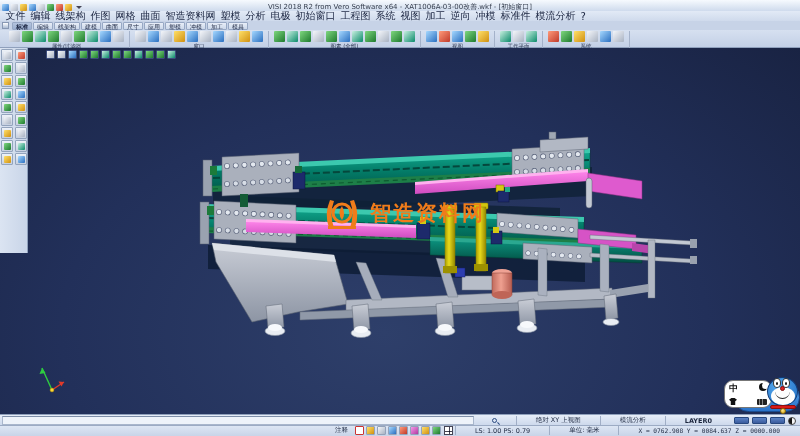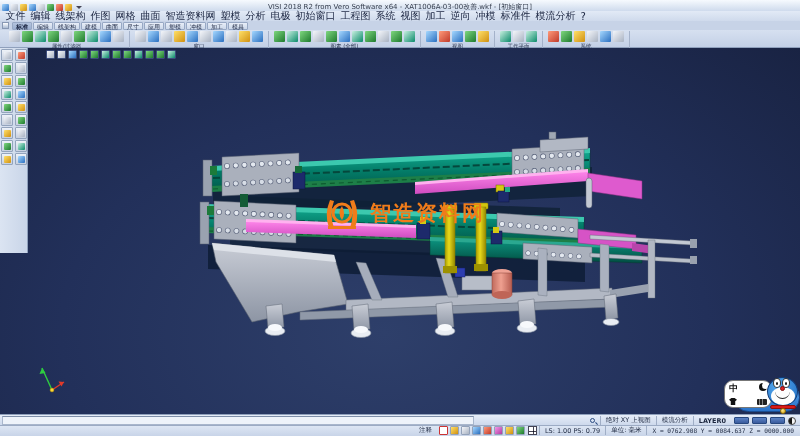--- a/index.html
+++ b/index.html
@@ -85,21 +85,21 @@
   .dora .mouth { position:absolute; left:9px; top:14px; width:15px; height:9px; border-bottom:1.2px solid #222; border-radius:0 0 10px 10px;}
   .dora .collar { position:absolute; left:4px; top:29px; width:26px; height:4px; background:#d81919; border-radius:2px; border:1px solid #8e0d0d;}
   .dora .bell { position:absolute; left:14px; top:32px; width:6px; height:6px; border-radius:50%; background:radial-gradient(circle at 35% 30%,#ffe788,#d3a312); border:1px solid #8f6c08;}
 
   
   .status1 { position:absolute; left:0; top:414px; width:800px; height:11px;
     background:linear-gradient(#e6edf8,#cdd9ec); border-top:1px solid #8fa0bc; font-size:6.5px; color:#1d2840;}
   .s1msg { position:absolute; left:2px; top:1px; width:472px; height:9px; background:#eef3fa;
     border:1px solid #a8b6cc; border-top-color:#7e8ea8; }
   .s1right { position:absolute; right:1px; top:0; height:11px; display:flex; align-items:center; }
-  .seg { padding:0 5px; border-left:1px solid #a0aec6; height:9px; display:flex; align-items:center; gap:2px; white-space:nowrap;}
+  .seg { padding:0 19px; border-left:1px solid #a0aec6; height:9px; display:flex; align-items:center; gap:2px; white-space:nowrap;}
   .mag { width:5px; height:5px; border:1.2px solid #2a4a80; border-radius:50%; position:relative;}
   .mag::after { content:""; position:absolute; left:4px; top:4px; width:3px; height:1.2px; background:#2a4a80; transform:rotate(45deg);}
   .chip { width:15px; height:7px; background:linear-gradient(#5c82c4,#3a5c9e); border:1px solid #27477e; border-radius:1px; margin-left:3px;}
   .yy { width:8px; height:8px; border-radius:50%; border:1px solid #444; background:linear-gradient(90deg,#151515 50%,#f6f6f6 50%); margin:0 3px;}
 
   .status2 { position:absolute; left:0; top:425px; width:800px; height:11px;
     background:linear-gradient(#dde6f4,#c8d4e8); border-top:1px solid #9cabc4; font-size:6.5px; color:#1d2840;}
   .s2wrap { position:absolute; right:1px; top:0; height:11px; display:flex; }
   .s2i { width:9px; height:9px; border:1px solid #93a2ba; border-radius:1px; margin:0 1px;}
   .gridico { width:9px; height:9px; border:1px solid #445; background:

